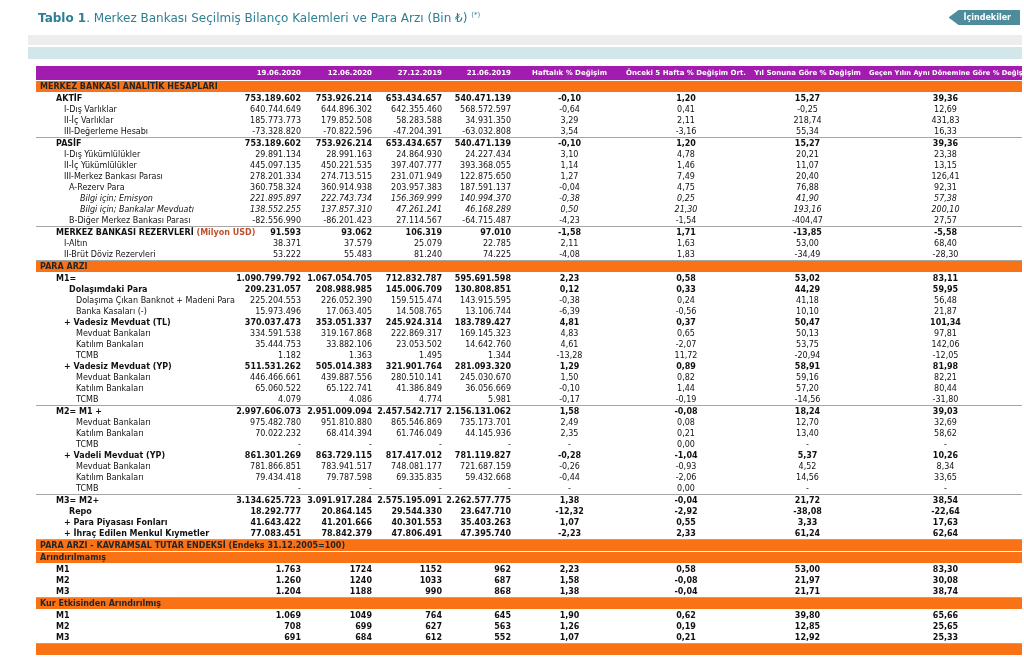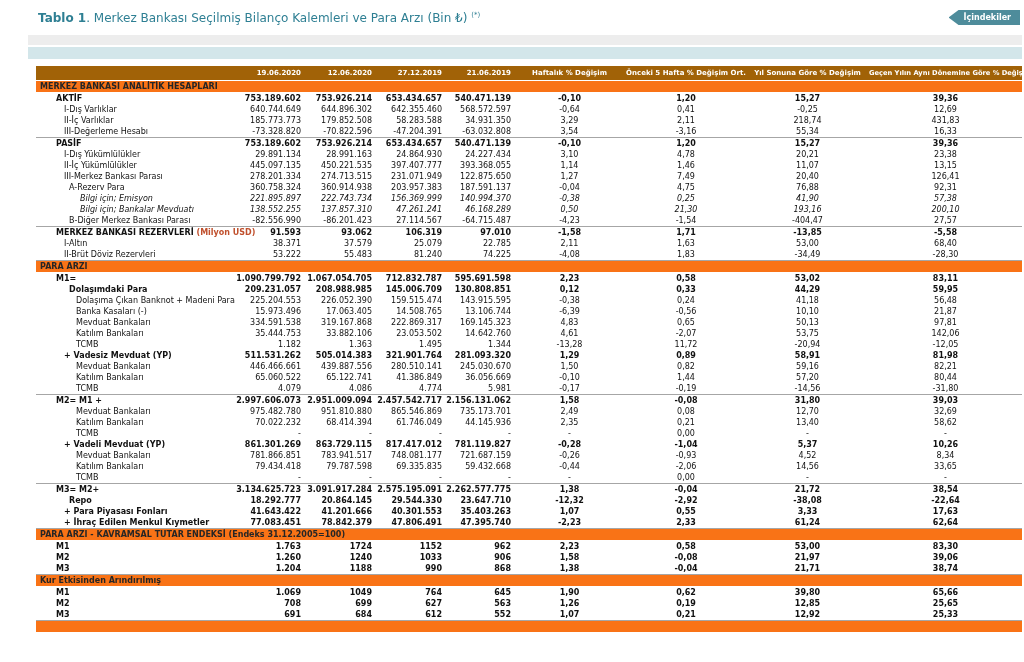--- a/index.html
+++ b/index.html
@@ -19,21 +19,21 @@
   
   .bar-gray{position:absolute;left:28px;top:35px;width:994px;height:10px;background:#ededed;}
   .bar-teal{position:absolute;left:28px;top:47px;width:994px;height:12px;background:#d3e6ea;}
 
   
   table{position:absolute;left:36px;top:66px;width:986px;border-collapse:collapse;table-layout:fixed;}
   col.c-lbl{width:196px;}
   col.c-n1{width:71px;} col.c-n2{width:71px;} col.c-n3{width:70px;} col.c-n4{width:69px;}
   col.c-p1{width:113px;} col.c-p2{width:120px;} col.c-p3{width:123px;} col.c-p4{width:153px;}
 
-  thead th{background:#a16207;color:#fff;font-size:7px;font-weight:bold;
+  thead th{background:#a21caf;color:#fff;font-size:7px;font-weight:bold;
            height:14px;padding:0 2px 0 0;white-space:nowrap;overflow:hidden;}
   thead th.h-date{text-align:right;}
   thead th.h-pct{text-align:center;padding:0;}
   thead th.h-last{font-size:6.7px;}
 
   td{height:11px;line-height:10px;font-size:8px;padding:0;white-space:nowrap;vertical-align:middle;}
   td.lbl{text-align:left;overflow:visible;}
   td.num{text-align:right;padding-right:2px;}
   td.pct{text-align:center;}
 
@@ -298,20 +298,31 @@
           <td class="lbl"><span>Banka Kasaları (-)</span></td>
           <td class="num">15.973.496</td>
           <td class="num">17.063.405</td>
           <td class="num">14.508.765</td>
           <td class="num">13.106.744</td>
           <td class="pct">-6,39</td>
           <td class="pct">-0,56</td>
           <td class="pct">10,10</td>
           <td class="pct">21,87</td>
         </tr>
+        <tr class="r s-b ind-2">
+          <td class="lbl"><span>+ Vadesiz Mevduat (TL)</span></td>
+          <td class="num">370.037.473</td>
+          <td class="num">353.051.337</td>
+          <td class="num">245.924.314</td>
+          <td class="num">183.789.427</td>
+          <td class="pct">4,81</td>
+          <td class="pct">0,37</td>
+          <td class="pct">50,47</td>
+          <td class="pct">101,34</td>
+        </tr>
         <tr class="r s-n ind-4">
           <td class="lbl"><span>Mevduat Bankaları</span></td>
           <td class="num">334.591.538</td>
           <td class="num">319.167.868</td>
           <td class="num">222.869.317</td>
           <td class="num">169.145.323</td>
           <td class="pct">4,83</td>
           <td class="pct">0,65</td>
           <td class="pct">50,13</td>
           <td class="pct">97,81</td>
@@ -383,21 +394,21 @@
           <td class="pct">-31,80</td>
         </tr>
         <tr class="r s-b ind-1">
           <td class="lbl"><span>M2= M1 +</span></td>
           <td class="num">2.997.606.073</td>
           <td class="num">2.951.009.094</td>
           <td class="num">2.457.542.717</td>
           <td class="num">2.156.131.062</td>
           <td class="pct">1,58</td>
           <td class="pct">-0,08</td>
-          <td class="pct">31,80</td>
+          <td class="pct">18,24</td>
           <td class="pct">39,03</td>
         </tr>
         <tr class="r s-n ind-4">
           <td class="lbl"><span>Mevduat Bankaları</span></td>
           <td class="num">975.482.780</td>
           <td class="num">951.810.880</td>
           <td class="num">865.546.869</td>
           <td class="num">735.173.701</td>
           <td class="pct">2,49</td>
           <td class="pct">0,08</td>
@@ -510,41 +521,44 @@
           <td class="num">47.806.491</td>
           <td class="num">47.395.740</td>
           <td class="pct">-2,23</td>
           <td class="pct">2,33</td>
           <td class="pct">61,24</td>
           <td class="pct">62,64</td>
         </tr>
         <tr class="sec">
           <td colspan="9">PARA ARZI - KAVRAMSAL TUTAR ENDEKSİ (Endeks 31.12.2005=100)</td>
         </tr>
+        <tr class="sec">
+          <td colspan="9">Arındırılmamış</td>
+        </tr>
         <tr class="r s-b ind-1">
           <td class="lbl"><span>M1</span></td>
           <td class="num">1.763</td>
           <td class="num">1724</td>
           <td class="num">1152</td>
           <td class="num">962</td>
           <td class="pct">2,23</td>
           <td class="pct">0,58</td>
           <td class="pct">53,00</td>
           <td class="pct">83,30</td>
         </tr>
         <tr class="r s-b ind-1">
           <td class="lbl"><span>M2</span></td>
           <td class="num">1.260</td>
           <td class="num">1240</td>
           <td class="num">1033</td>
-          <td class="num">906</td>
+          <td class="num">687</td>
           <td class="pct">1,58</td>
           <td class="pct">-0,08</td>
           <td class="pct">21,97</td>
-          <td class="pct">39,06</td>
+          <td class="pct">30,08</td>
         </tr>
         <tr class="r s-b ind-1 rule">
           <td class="lbl"><span>M3</span></td>
           <td class="num">1.204</td>
           <td class="num">1188</td>
           <td class="num">990</td>
           <td class="num">868</td>
           <td class="pct">1,38</td>
           <td class="pct">-0,04</td>
           <td class="pct">21,71</td>

